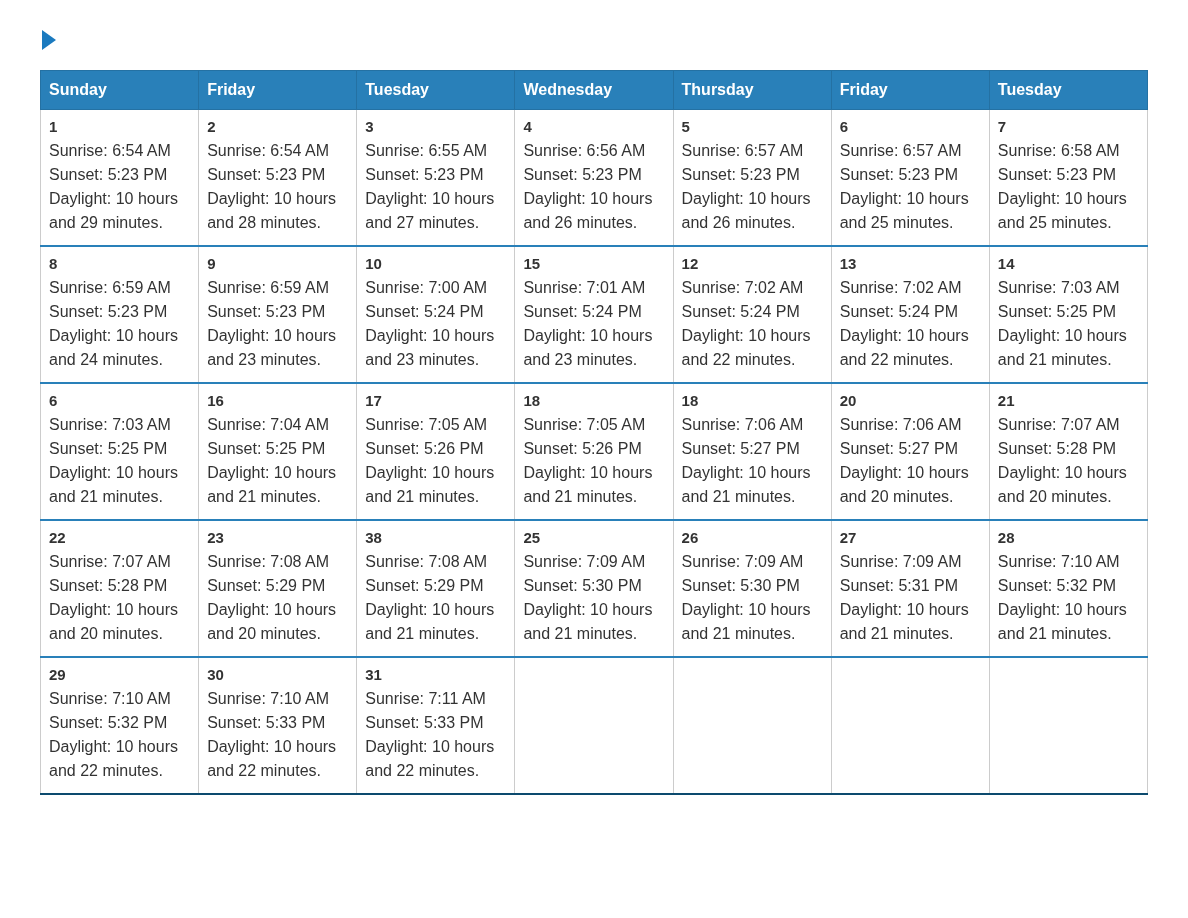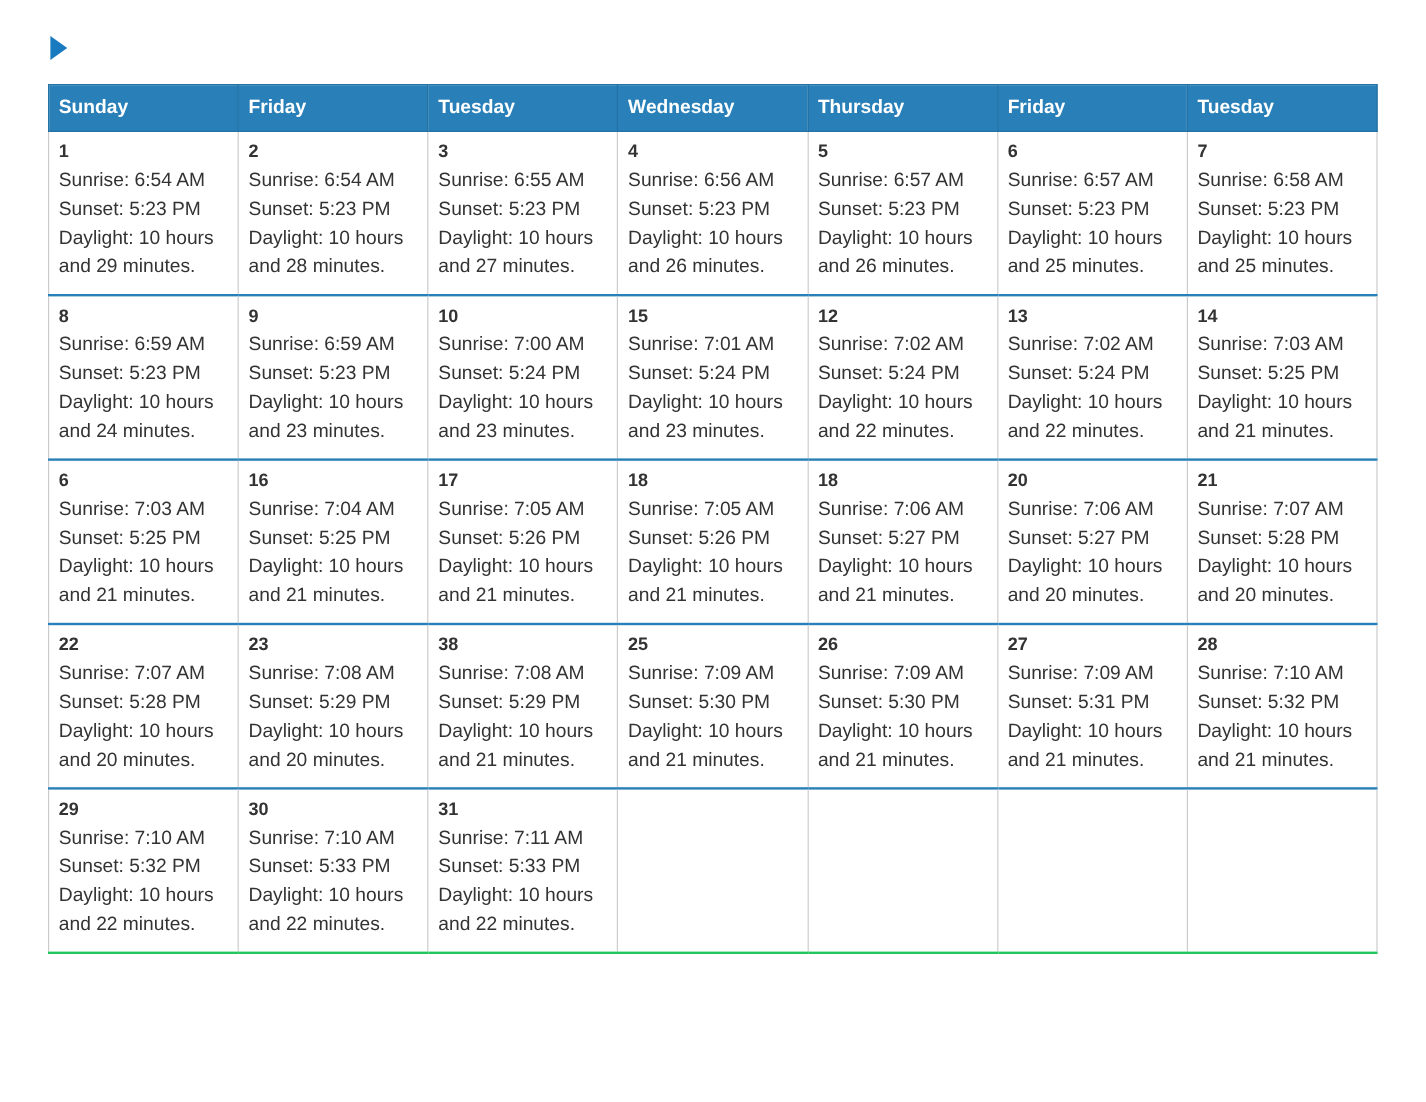--- a/index.html
+++ b/index.html
@@ -90,21 +90,21 @@
     }
     .day-info {
       font-size: 16px;
       line-height: 1.5;
       margin-top: 32px;
     }
     .empty-cell {
       background: #fff;
     }
     .calendar tbody tr:last-child td {
-      border-bottom: 2px solid #22c55e;
+      border-bottom: 2px solid #0c4a6e;
     }
   </style>
 </head>
 <body>
 
 <div class="header">
   <div class="logo">
     <div class="logo-text">
       <span class="logo-general"></span>
       <span class="logo-arrow"></span>

